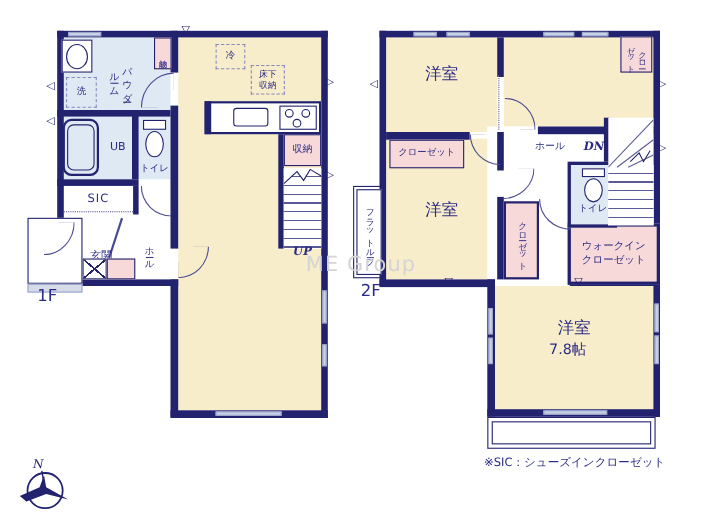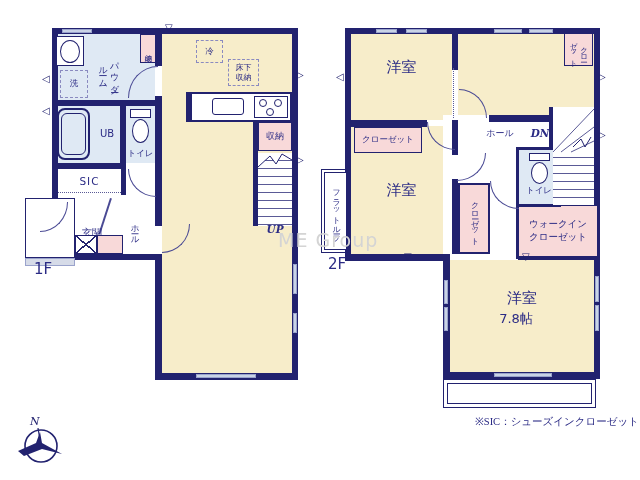--- a/index.html
+++ b/index.html
@@ -204,21 +204,21 @@
   <div class="win" style="left:595px;top:276px;width:4px;height:26px;"></div>
   <div class="win" style="left:595px;top:305px;width:4px;height:26px;"></div>
   <div class="win" style="left:494px;top:373px;width:58px;height:4px;"></div>
   <span class="tri" style="left:336px;top:72px;">◁</span>
   <span class="tri" style="left:598px;top:72px;">▷</span>
   <span class="tri" style="left:598px;top:130px;">▷</span>
   <span class="tri" style="left:404px;top:252px;">▽</span>
   <span class="tri" style="left:522px;top:252px;">▽</span>
 
   <div class="wm" style="left:278px;top:229px;">ME Group</div>
-  <div class="abs" style="left:475px;top:414px;font-size:10.5px;color:#2b2b85;font-family:Liberation Serif, serif;">※SIC：シューズインクローゼット</div>
+  <div class="abs" style="left:440px;top:414px;font-size:10.5px;color:#2b2b85;">※SIC：シューズインクローゼット</div>
 
   <svg class="abs" style="left:12px;top:410px;" width="58" height="62" viewBox="0 0 58 62">
     <circle cx="29" cy="36" r="16" fill="none" stroke="#22226f" stroke-width="1.6"></circle>
     <line x1="26" y1="18" x2="29" y2="36" stroke="#22226f" stroke-width="1.2"></line>
     <polygon points="6,41 24,33 28,22 30,33 50,44 30,39 12,46" fill="#22226f"></polygon>
     <text x="18" y="15" font-size="11" fill="#22226f" font-family="DejaVu Serif, serif" font-style="italic">N</text>
   </svg>
 
 </div>
 

